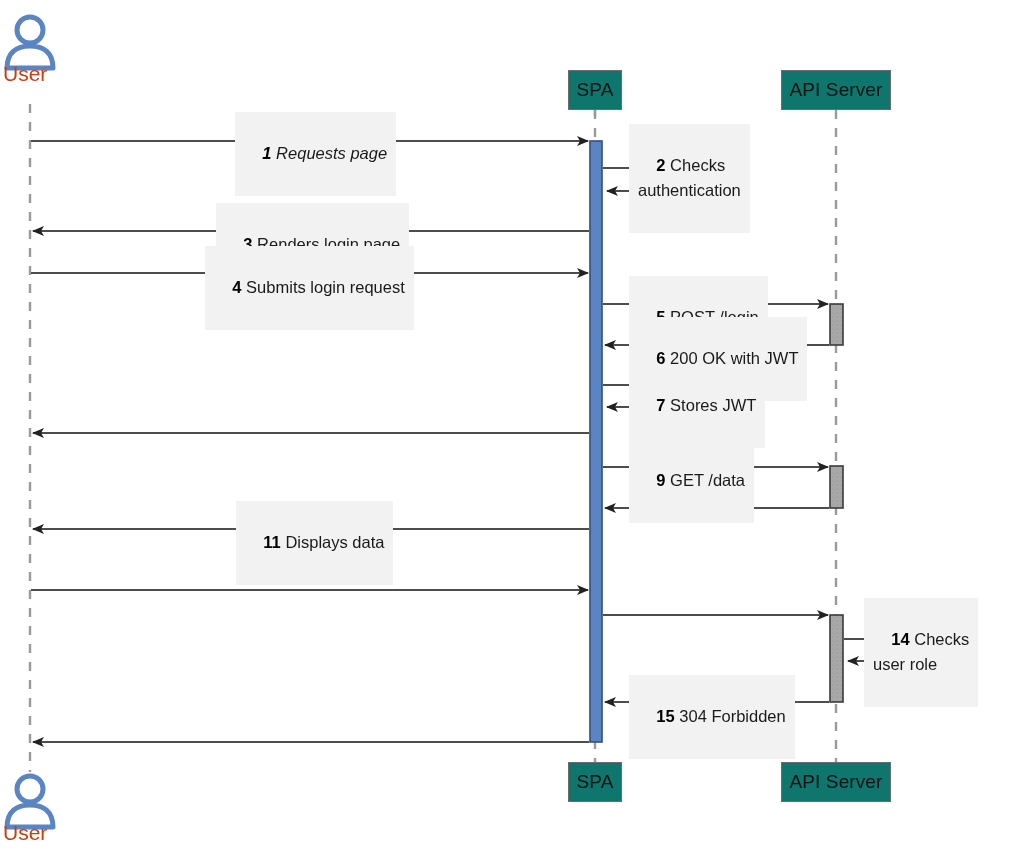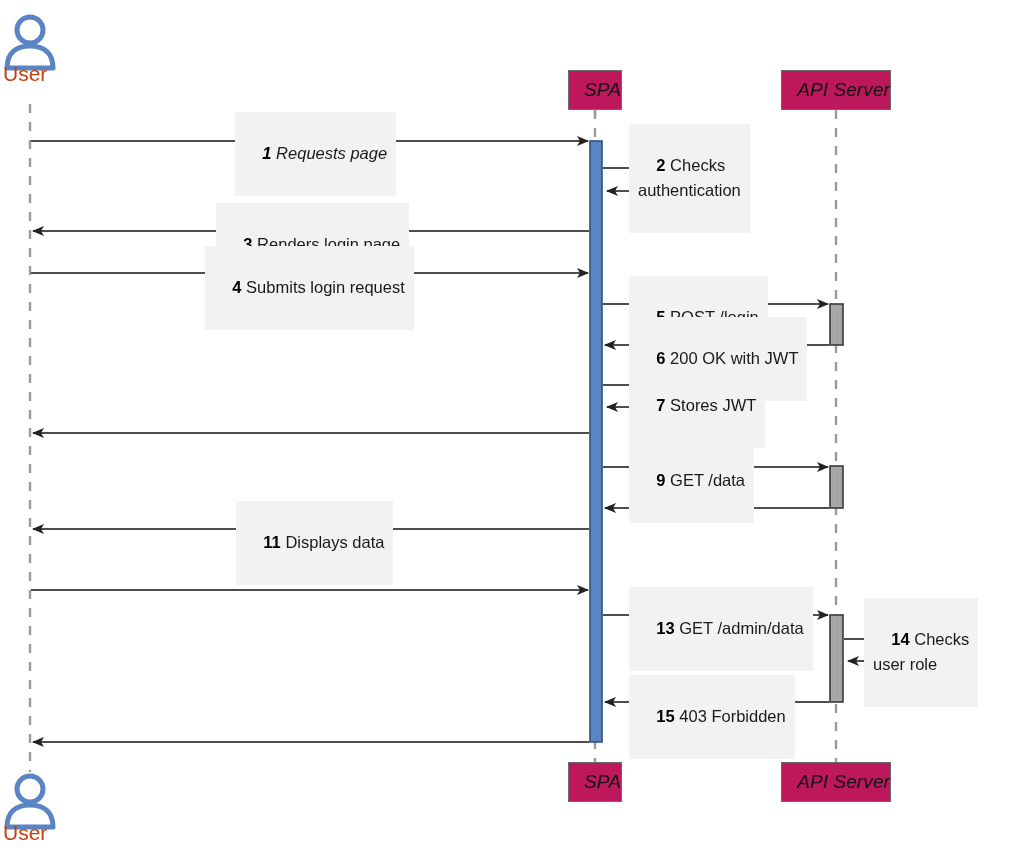--- a/index.html
+++ b/index.html
@@ -23,30 +23,29 @@
     position: absolute;
     top: 0;
     left: 0;
     width: 1024px;
     height: 866px;
   }
   
   .participant-box {
     position: absolute;
     box-sizing: border-box;
-    background: #be185d;
+    background: #0f766e;
     border: 1px solid #6b6b6b;
     display: flex;
     align-items: center;
-    justify-content: flex-end;
+    justify-content: center;
     font-size: 19px;
     color: #111111;
     white-space: nowrap;
     letter-spacing: 0.1px;
-    font-style: italic;
   }
   
   .actor-label {
     position: absolute;
     font-size: 21px;
     color: #c2410c;
     white-space: nowrap;
   }
   
   .msg-label {
@@ -239,27 +238,24 @@
   <div class="msg-label align-left" style="left:629px; top:439px;">
     <span class="num">9 </span><span>GET /data</span>
   </div>
 
 
   <div class="msg-label" style="left:236px; top:501px;">
     <span class="num">11 </span><span>Displays data</span>
   </div>
 
 
-  <div class="msg-label align-left" style="left:629px; top:587px;">
-    <span class="num">13 </span><span>GET /admin/data</span>
-  </div>
 
   <div class="msg-label align-left" style="left:864px; top:598px;">
     <span class="num">14 </span><span>Checks
 user role</span>
   </div>
 
   <div class="msg-label align-left" style="left:629px; top:675px;">
-    <span class="num">15 </span><span>403 Forbidden</span>
+    <span class="num">15 </span><span>304 Forbidden</span>
   </div>
 
 
 </div>
 
 </body></html>

